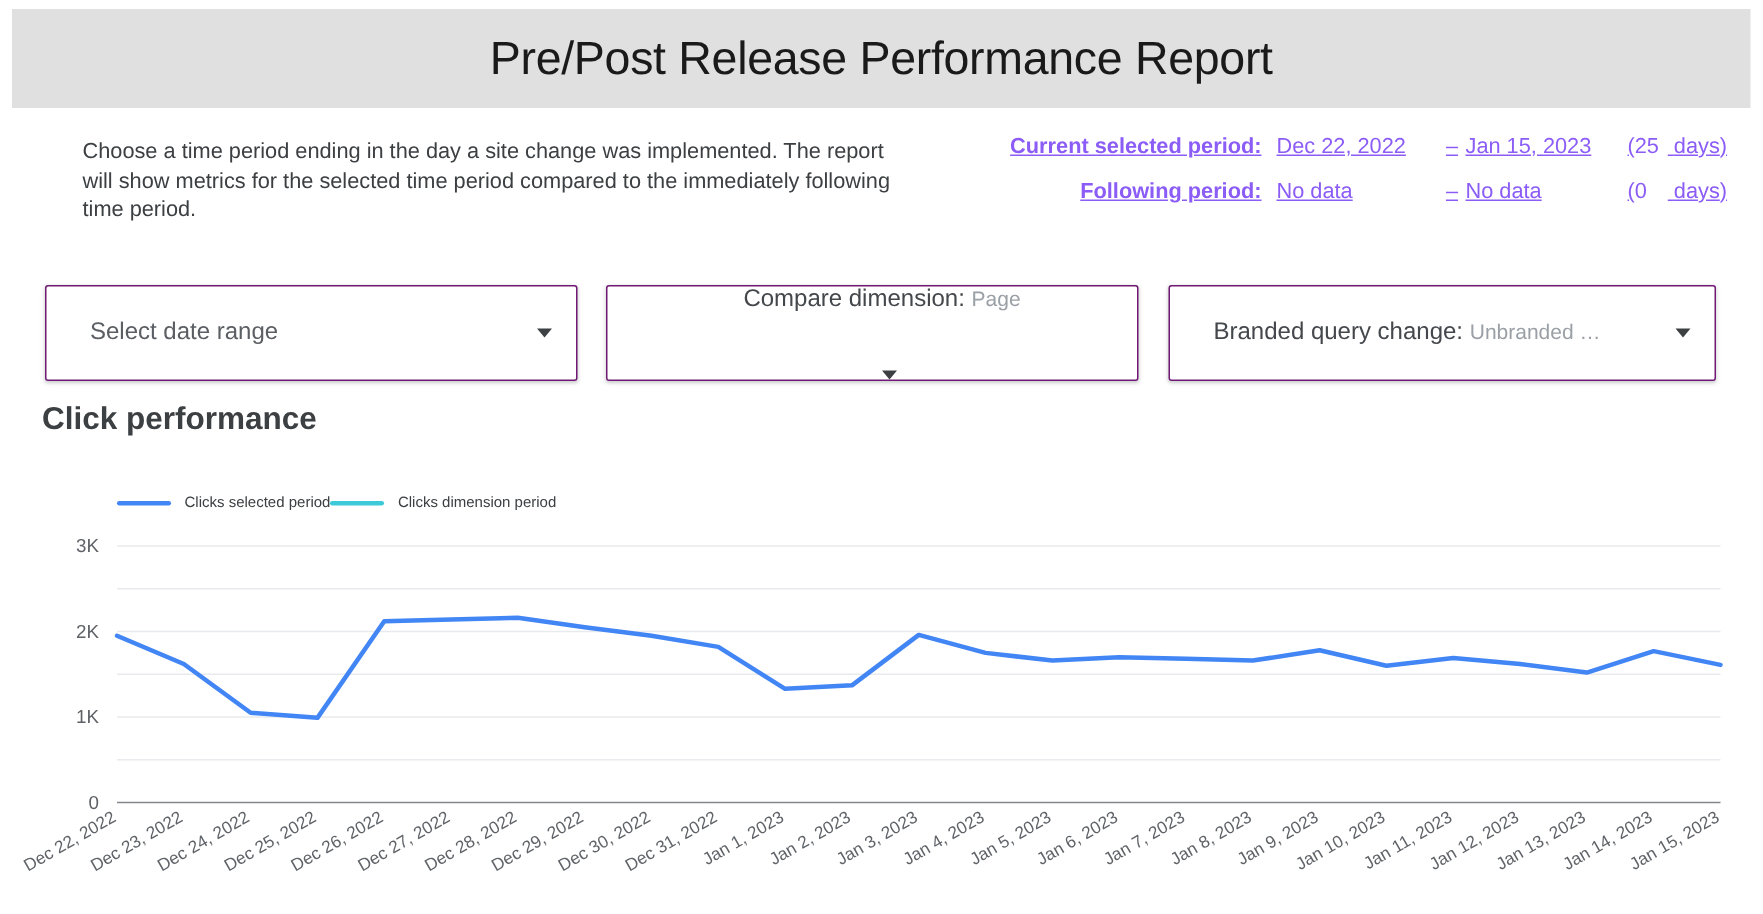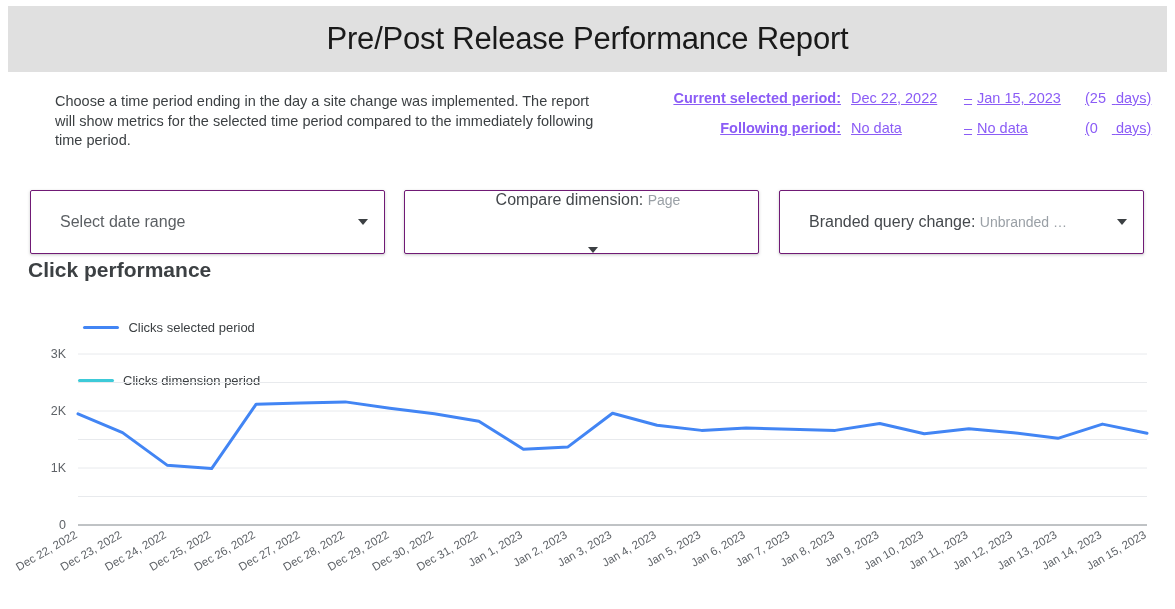--- a/index.html
+++ b/index.html
@@ -123,43 +123,41 @@
     border-left: 5px solid transparent;
     border-right: 5px solid transparent;
     border-top: 6px solid #3c4043;
     margin-left: 10px;
   }
 
   
   #chart-section {
     position: absolute;
     left: 0;
-    top: 248px;
+    top: 258px;
     width: 1074px;
     height: 351px;
   }
   #chart-heading {
     position: absolute;
     left: 28px;
     top: 10px;
     font-size: 21px;
     font-weight: bold;
     color: #3c4043;
   }
 
   #legend {
     position: absolute;
     left: 78px;
     top: 72px;
     display: flex;
     align-items: center;
-    gap: 38px;
-    font-size: 13px;
-    color: #3c4043;
-    flex-direction: column;
+    font-size: 10px;
+    color: #3c4043;
   }
   .legend-item { display: flex; align-items: center; gap: 9px; cursor: pointer; }
   .legend-swatch { width: 36px; height: 3px; border-radius: 2px; display:block; }
 
   #plot-wrap {
     position: absolute;
     left: 0; top: 0;
     width: 1175px; height: 351px;
   }
   #chart-svg { display: block; }

